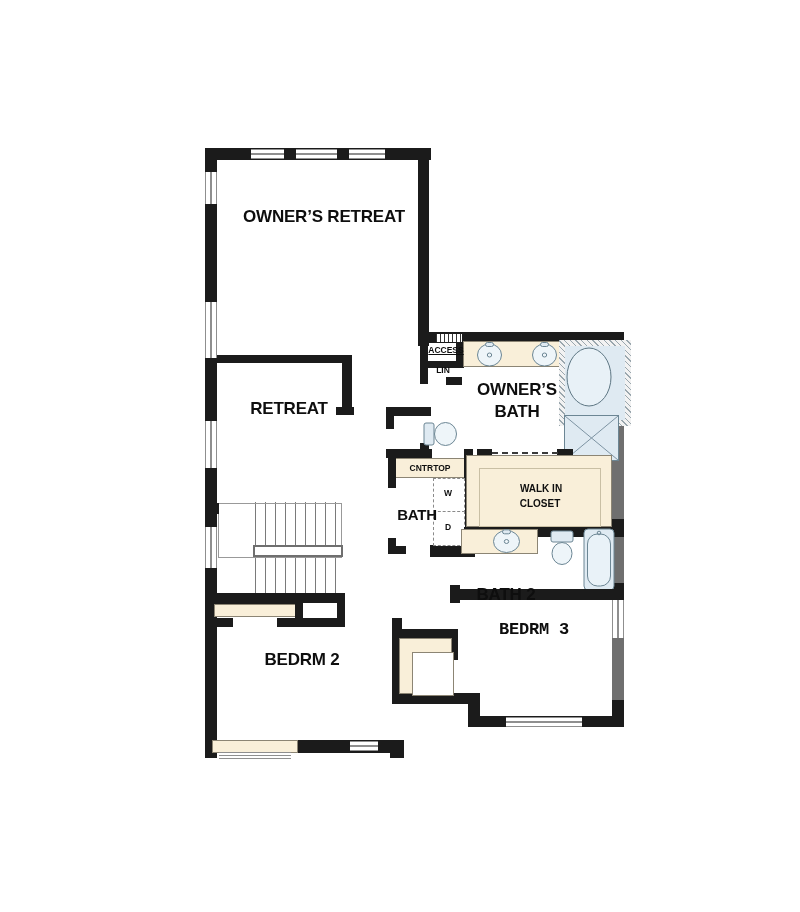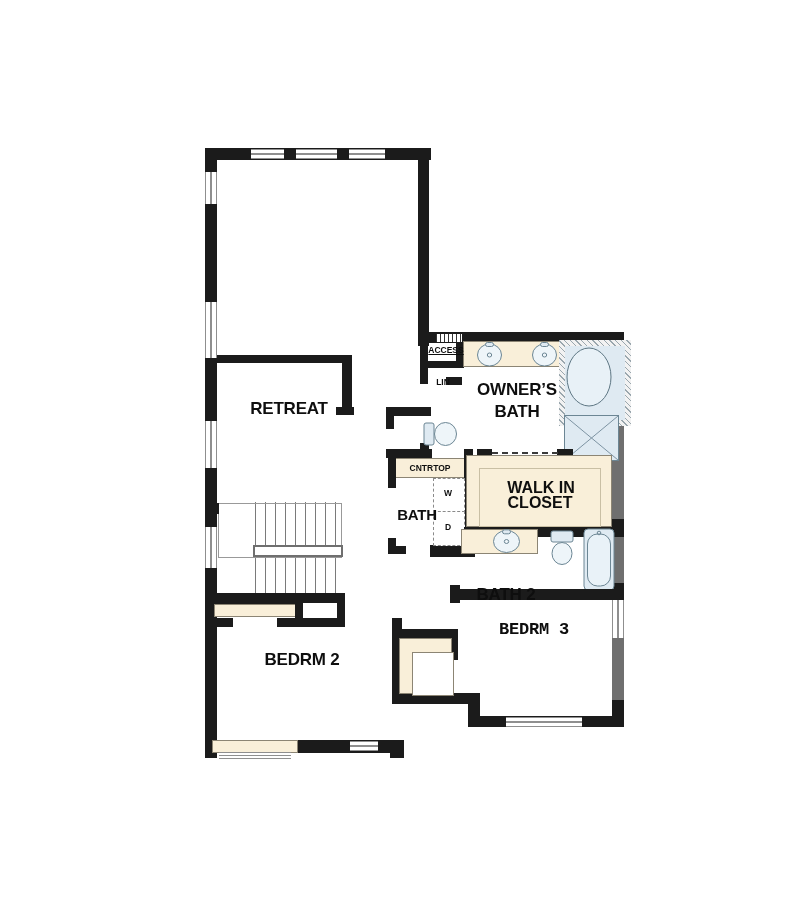--- a/index.html
+++ b/index.html
@@ -33,21 +33,21 @@
   
   .stairs{position:absolute;}
   .treads{position:absolute;background:repeating-linear-gradient(90deg,#7a7a7a 0 1px,transparent 1px 10px);}
   .stair-outline{position:absolute;border:1px solid #999;}
   .handrail{position:absolute;background:#fff;border:2px solid #6f6f6f;}
   
   .lbl{position:absolute;transform:translate(-50%,-50%);white-space:nowrap;
        color:#0e0e0e;font-weight:700;letter-spacing:-0.2px;}
   .lbl-lg{font-size:17px;}
   .lbl-md{font-size:15px;}
-  .lbl-sm{font-size:16px;letter-spacing:0;}
+  .lbl-sm{font-size:10px;letter-spacing:0;}
   .lbl-xs{font-size:8.5px;letter-spacing:0;}
 </style>
 </head>
 <body>
 
 <div id="plan">
 
   <div class="w" style="left:205px;top:148px;width:226px;height:12px;"></div>
   <div class="w" style="left:205px;top:148px;width:12px;height:610px;"></div>
   <div class="w" style="left:418px;top:148px;width:11px;height:198px;"></div>
@@ -174,25 +174,26 @@
   <div class="tan" style="left:214px;top:604px;width:83px;height:13px;"></div>
   <div style="position:absolute;left:295px;top:595px;width:50px;height:32px;border:8px solid var(--wall);background:#fff;box-sizing:border-box;"></div>
   <div class="w" style="left:212px;top:618px;width:21px;height:9px;"></div>
   <div class="w" style="left:277px;top:618px;width:68px;height:9px;"></div>
 
   <div class="w" style="left:400px;top:629px;width:50px;height:9px;"></div>
   <div class="w" style="left:450px;top:629px;width:8px;height:31px;"></div>
   <div class="tan" style="left:399px;top:638px;width:53px;height:56px;"></div>
   <div class="tan-inset" style="left:412px;top:652px;width:40px;height:42px;"></div>
 
+  <div class="lbl lbl-lg" style="left:324px;top:217px;">OWNER’S RETREAT</div>
   <div class="lbl lbl-lg" style="left:289px;top:409px;">RETREAT</div>
   <div class="lbl lbl-lg" style="left:517px;top:390px;">OWNER’S</div>
   <div class="lbl lbl-lg" style="left:517px;top:412px;">BATH</div>
   <div class="lbl lbl-xs" style="left:446px;top:350px;text-decoration:underline;">ACCESS</div>
-  <div class="lbl lbl-xs" style="left:443px;top:370px;margin-top:12px;">LIN</div>
+  <div class="lbl lbl-xs" style="left:443px;top:370px;">LIN</div>
   <div class="lbl lbl-xs" style="left:430px;top:468px;">CNTRTOP</div>
   <div class="lbl lbl-md" style="left:417px;top:514px;">BATH</div>
   <div class="lbl lbl-xs" style="left:448px;top:493px;">W</div>
   <div class="lbl lbl-xs" style="left:448px;top:527px;">D</div>
   <div class="lbl lbl-sm" style="left:541px;top:488px;">WALK IN</div>
   <div class="lbl lbl-sm" style="left:540px;top:503px;">CLOSET</div>
   <div class="lbl lbl-lg" style="left:506px;top:571px;margin-top:24px;">BATH 2</div>
   <div class="lbl lbl-lg" style="left:302px;top:660px;">BEDRM 2</div>
   <div class="lbl lbl-lg" style="left:534px;top:629px;font-family:Liberation Mono, monospace;">BEDRM 3</div>
 

